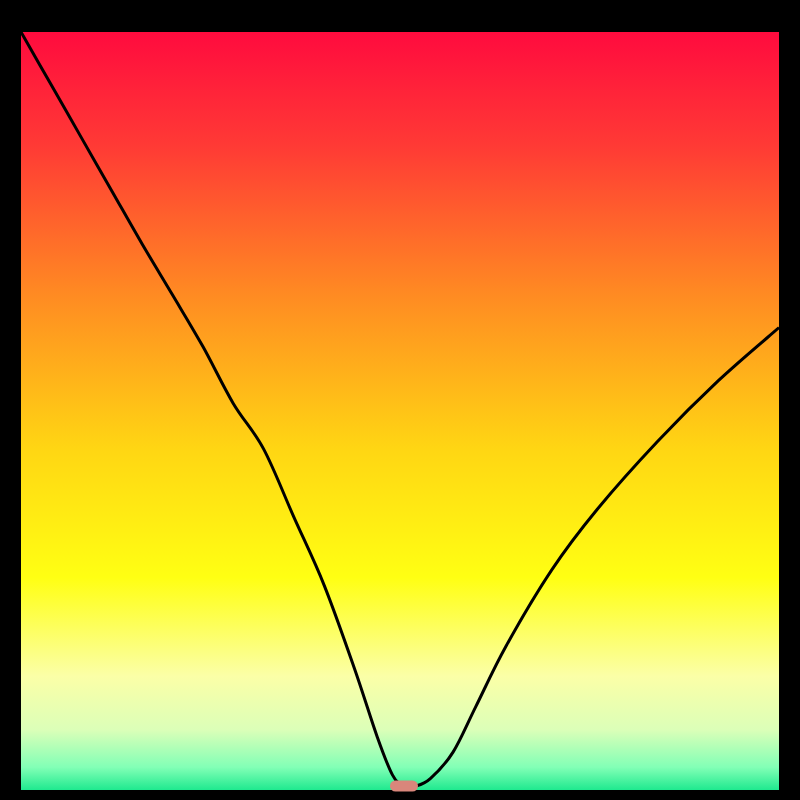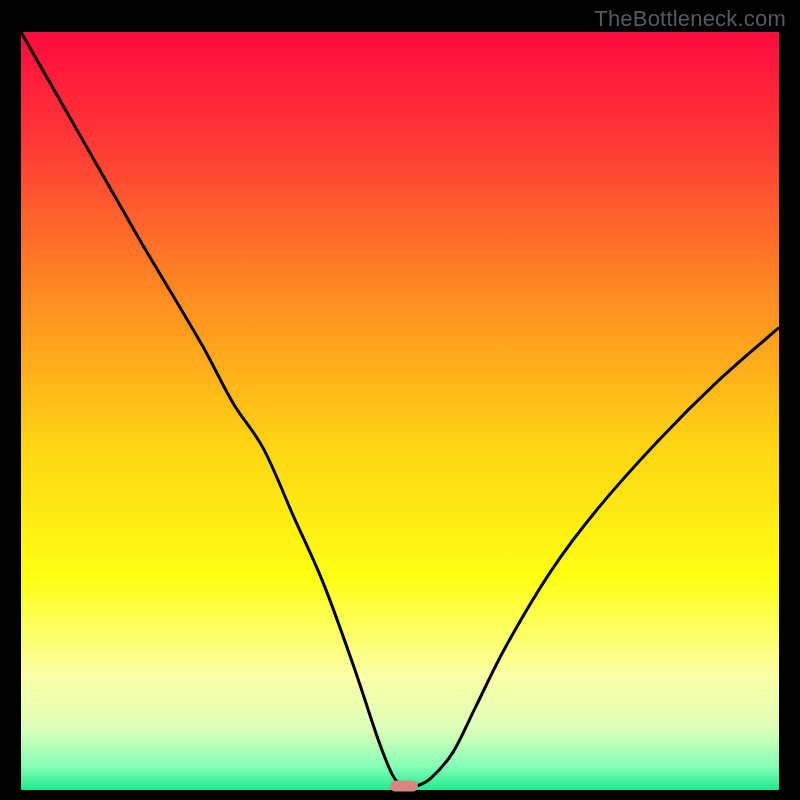--- a/index.html
+++ b/index.html
@@ -43,21 +43,20 @@
     border-radius: 6px;
     background: #d9867b;
     transform: translate(-50%, -50%);
   }
 </style>
 </head>
 <body>
 
 <div class="outer">
 
-  <div class="watermark">TheBottleneck.com</div>
 
   <div class="plot-frame">
     <svg class="gradient-bg" viewBox="0 0 758 758" preserveAspectRatio="none">
       <defs>
         <linearGradient id="bg-grad" x1="0" y1="0" x2="0" y2="1">
             <stop offset="0%" stop-color="#ff0b3e"></stop>
             <stop offset="15%" stop-color="#ff3a35"></stop>
             <stop offset="35%" stop-color="#ff8c22"></stop>
             <stop offset="55.00000000000001%" stop-color="#ffd613"></stop>
             <stop offset="72%" stop-color="#ffff13"></stop>

